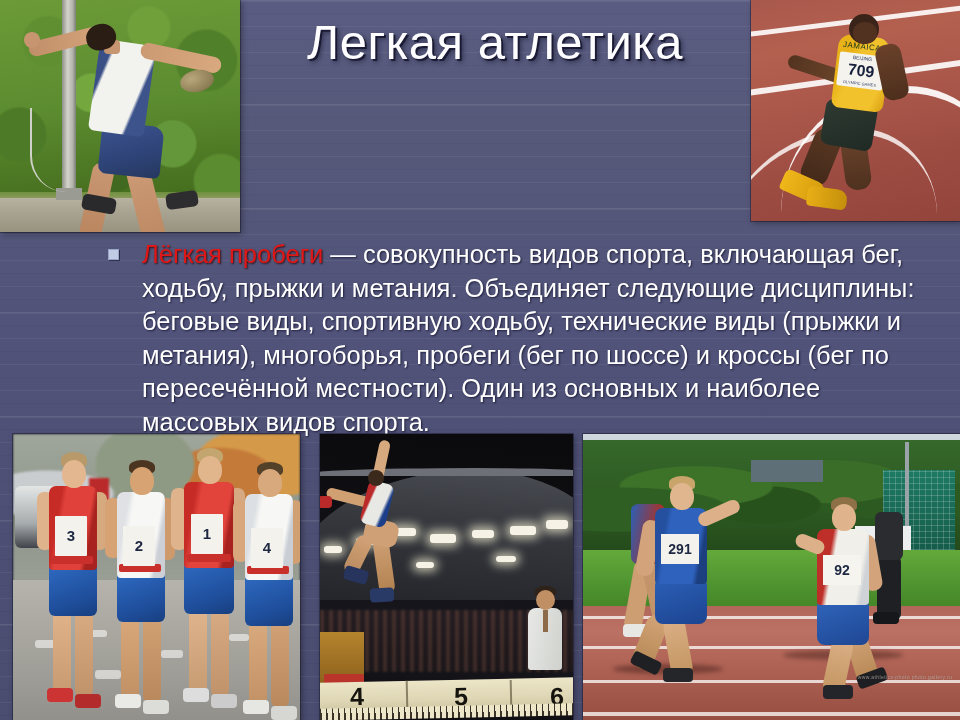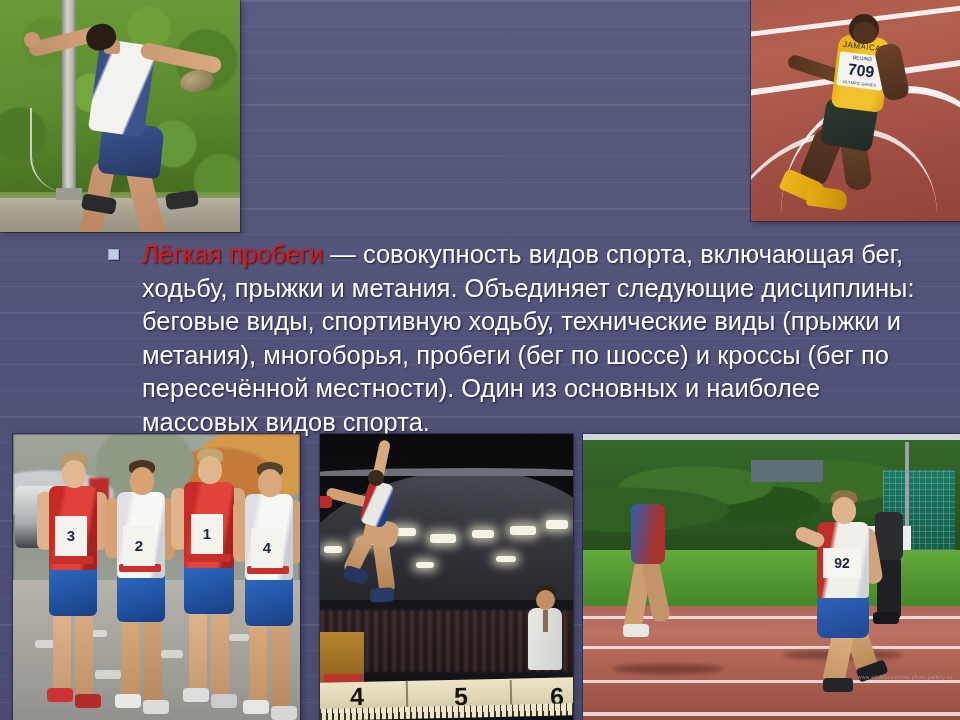--- a/index.html
+++ b/index.html
@@ -489,21 +489,21 @@
 
   
   #rnH { left:36px; top:70px; width:56px; height:150px; }
   #rnH .h-body { position:absolute; left:12px; top:0; width:34px; height:60px;
                  background:linear-gradient(100deg,#2b5fb6,#a6332c 70%); border-radius:7px; }
   #rnH .h-leg1 { position:absolute; left:10px; top:56px; width:18px; height:72px; background:#cc9e72; border-radius:8px; transform:rotate(10deg);}
   #rnH .h-leg2 { position:absolute; left:28px; top:56px; width:18px; height:62px; background:#c3946a; border-radius:8px; transform:rotate(-12deg);}
   #rnH .h-shoe { position:absolute; left:4px; top:120px; width:26px; height:13px; background:#e7e7e4; border-radius:4px; }
 
   
-  #rnB { left:216px; top:56px; width:100px; height:196px; }
+  #rnB { left:216px; top:63px; width:100px; height:196px; }
   #rnB .rn-hair { position:absolute; left:32px; top:0; width:26px; height:14px; background:#8d7046; border-radius:50% 50% 25% 25%; }
   #rnB .rn-head { position:absolute; left:33px; top:7px; width:24px; height:27px; background:#dfb48c; border-radius:50% 50% 46% 46%; }
   #rnB .rn-vest { position:absolute; left:18px; top:32px; width:52px; height:76px;
                   background:linear-gradient(100deg,#bd2f28 0 26%,#f0efe9 34% 78%,#cfd3d7 86%); border-radius:8px 8px 4px 4px; }
   #rnB .rn-bib  { position:absolute; left:24px; top:58px; width:38px; height:30px; background:#f5f4ef;
                   font-size:14px; font-weight:bold; color:#1d2742; text-align:center; line-height:30px; }
   #rnB .rn-shorts { position:absolute; left:18px; top:104px; width:52px; height:44px;
                     background:linear-gradient(160deg,#2f64ba,#1f4794); border-radius:5px 5px 8px 8px; }
   #rnB .rn-armF { position:absolute; left:-4px; top:40px; width:30px; height:14px; background:#dcb089; border-radius:8px; transform:rotate(22deg); }
   #rnB .rn-armB { position:absolute; left:62px; top:38px; width:18px; height:56px; background:#d3a47c; border-radius:8px; transform:rotate(-10deg); }
@@ -526,20 +526,21 @@
   }
 </style>
 </head>
 <body>
 
 <div id="slide">
 
   <div id="slide-texture"></div>
   <div id="slide-texture2"></div>
 
+  <div id="title">Легкая атлетика</div>
 
   <div id="body-block">
     <div id="bullet-row">
       <div id="bullet-marker"></div>
       <div id="bullet-text"><span class="lead-red">Лёгкая пробеги</span><span> — совокупность видов спорта, включающая бег, ходьбу, прыжки и метания. Объединяет следующие дисциплины: беговые виды, спортивную ходьбу, технические виды (прыжки и метания), многоборья, пробеги (бег по шоссе) и кроссы (бег по пересечённой местности). Один из основных и наиболее массовых видов спорта.</span></div>
     </div>
   </div>
 
   <div class="photo" id="photo-discus">
     <div class="ph-layer" id="ds-trees"></div>
@@ -722,20 +723,33 @@
       <div class="h-body"></div>
       <div class="h-shoe"></div>
     </div>
 
     <div class="ph-layer" id="rnD">
       <div class="d-legs"></div>
       <div class="d-body"></div>
       <div class="d-shoe"></div>
     </div>
 
+    <div class="ph-layer" id="rnA">
+      <div class="rn-armB"></div>
+      <div class="rn-legB"></div>
+      <div class="rn-shoeB"></div>
+      <div class="rn-legF"></div>
+      <div class="rn-shoeF"></div>
+      <div class="rn-shorts"></div>
+      <div class="rn-vest"></div>
+      <div class="rn-bib">291</div>
+      <div class="rn-hair"></div>
+      <div class="rn-head"></div>
+      <div class="rn-armF"></div>
+    </div>
 
     <div class="ph-layer" id="rnB">
       <div class="rn-armB"></div>
       <div class="rn-legB"></div>
       <div class="rn-shoeB"></div>
       <div class="rn-legF"></div>
       <div class="rn-shoeF"></div>
       <div class="rn-shorts"></div>
       <div class="rn-vest"></div>
       <div class="rn-bib">92</div>

